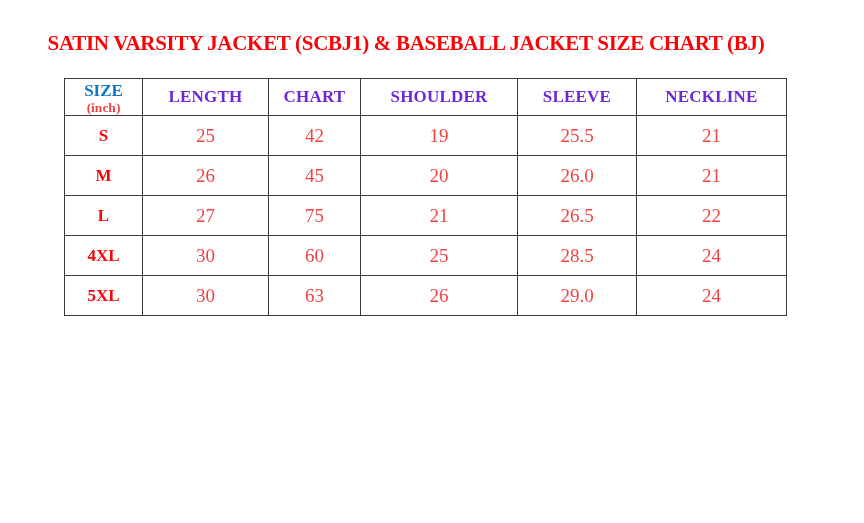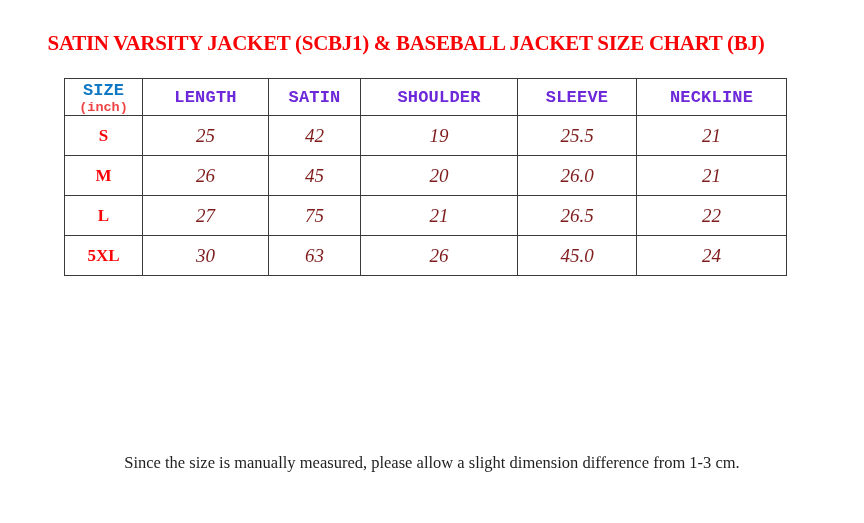--- a/index.html
+++ b/index.html
@@ -40,21 +40,21 @@
     table-layout: fixed;
   }
   table.size-table th,
   table.size-table td {
     border: 1px solid #3a3a3a;
     text-align: center;
     vertical-align: middle;
     padding: 0;
     background: #ffffff;
   }
-  table.size-table thead tr { height: 30px; font-family: Liberation Mono, monospace; }
+  table.size-table thead tr { height: 30px; }
   table.size-table tbody tr { height: 40px; }
   th.col-header {
     color: #6d28d9;
     font-size: 17px;
     font-weight: bold;
     letter-spacing: 0.2px;
   }
   th.size-th .size-word {
     display: block;
     color: #0e78c4;
@@ -69,23 +69,22 @@
     font-size: 13.5px;
     font-weight: bold;
     line-height: 15px;
   }
   td.size-td {
     color: #f80406;
     font-size: 17px;
     font-weight: bold;
   }
   td.num-td {
-    color: #7f1d1d;
+    color: #ef4444;
     font-size: 19px;
-    font-style: italic;
   }
   .note {
     position: absolute;
     top: 453px;
     left: 0;
     width: 864px;
     margin: 0;
     text-align: center;
     color: #1f1f1f;
     font-size: 16.5px;
@@ -108,21 +107,21 @@
       <col style="width:119px">
       <col style="width:150px">
     </colgroup>
     <thead>
       <tr>
         <th class="size-th">
           <span class="size-word">SIZE</span>
           <span class="size-unit">(inch)</span>
         </th>
         <th class="col-header">LENGTH</th>
-        <th class="col-header">SATIN</th>
+        <th class="col-header">CHART</th>
         <th class="col-header">SHOULDER</th>
         <th class="col-header">SLEEVE</th>
         <th class="col-header">NECKLINE</th>
       </tr>
     </thead>
     <tbody>
       <tr>
         <td class="size-td">S</td>
         <td class="num-td">25</td>
         <td class="num-td">42</td>
@@ -140,25 +139,32 @@
       </tr>
       <tr>
         <td class="size-td">L</td>
         <td class="num-td">27</td>
         <td class="num-td">75</td>
         <td class="num-td">21</td>
         <td class="num-td">26.5</td>
         <td class="num-td">22</td>
       </tr>
       <tr>
+        <td class="size-td">4XL</td>
+        <td class="num-td">30</td>
+        <td class="num-td">60</td>
+        <td class="num-td">25</td>
+        <td class="num-td">28.5</td>
+        <td class="num-td">24</td>
+      </tr>
+      <tr>
         <td class="size-td">5XL</td>
         <td class="num-td">30</td>
         <td class="num-td">63</td>
         <td class="num-td">26</td>
-        <td class="num-td">45.0</td>
+        <td class="num-td">29.0</td>
         <td class="num-td">24</td>
       </tr>
     </tbody>
   </table>
 
-  <p class="note">Since the size is manually measured, please allow a slight dimension difference from 1-3 cm.</p>
 
 </div>
 
 </body></html>

